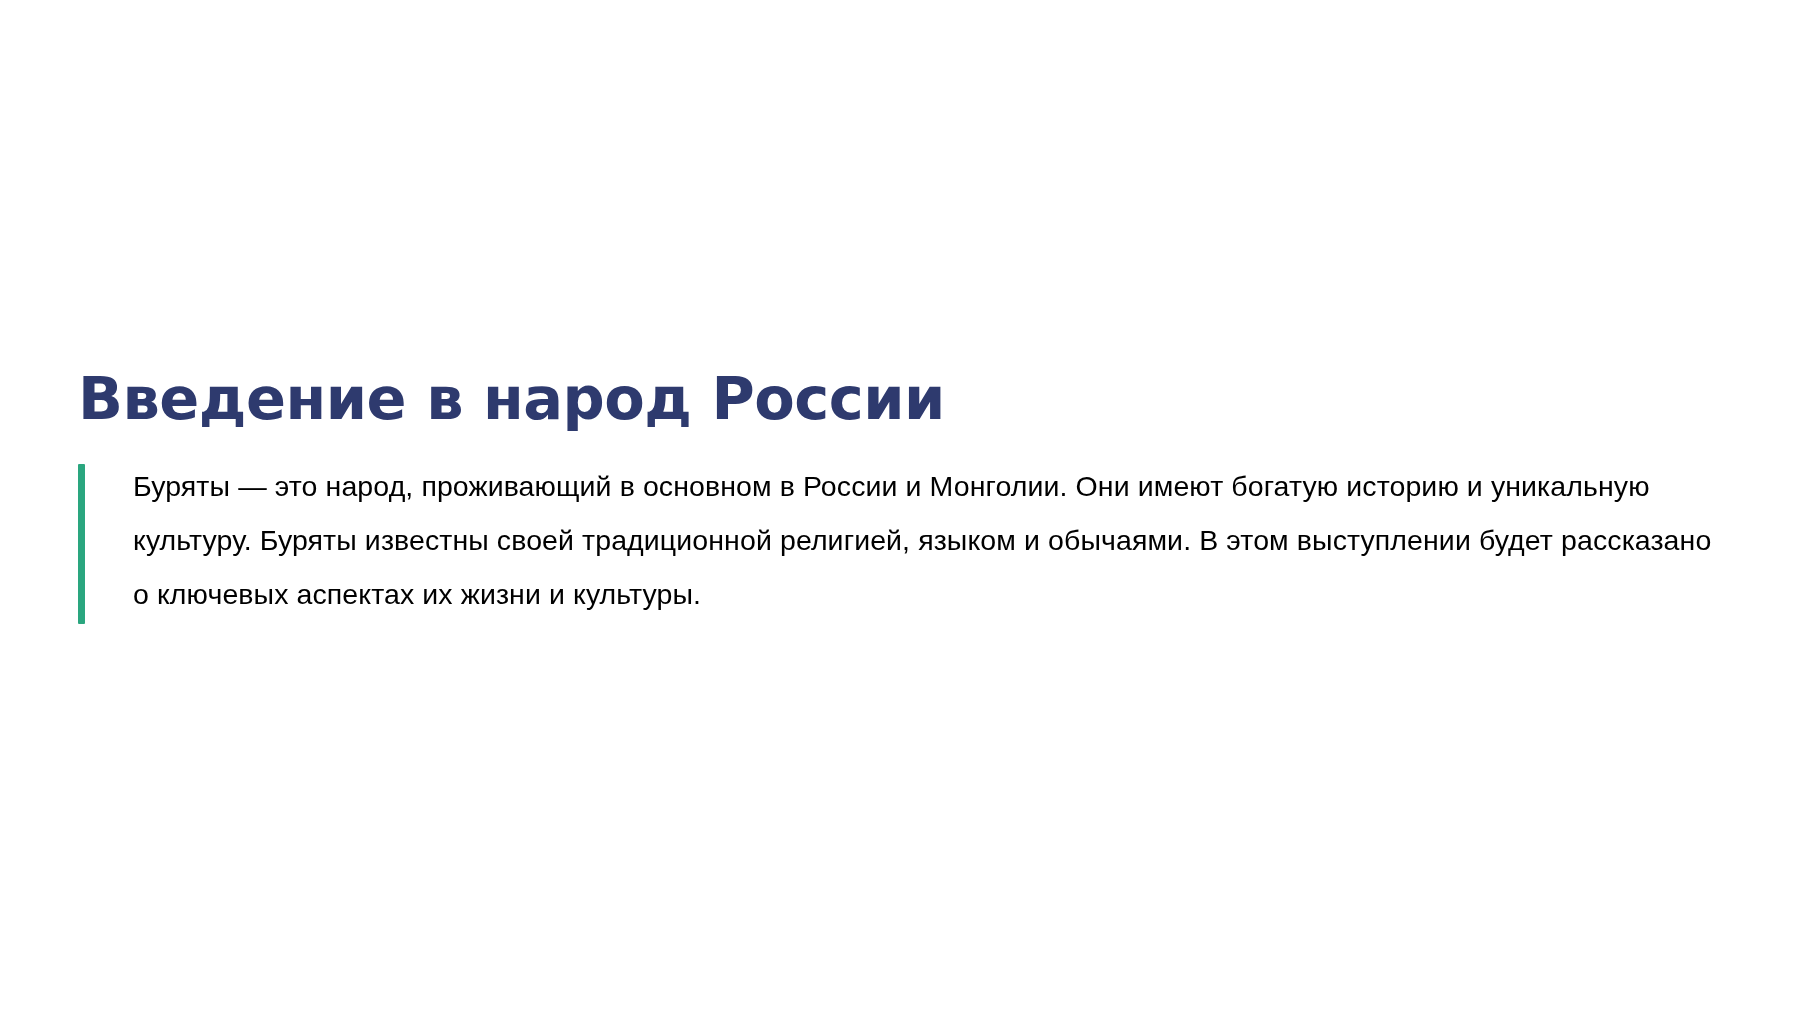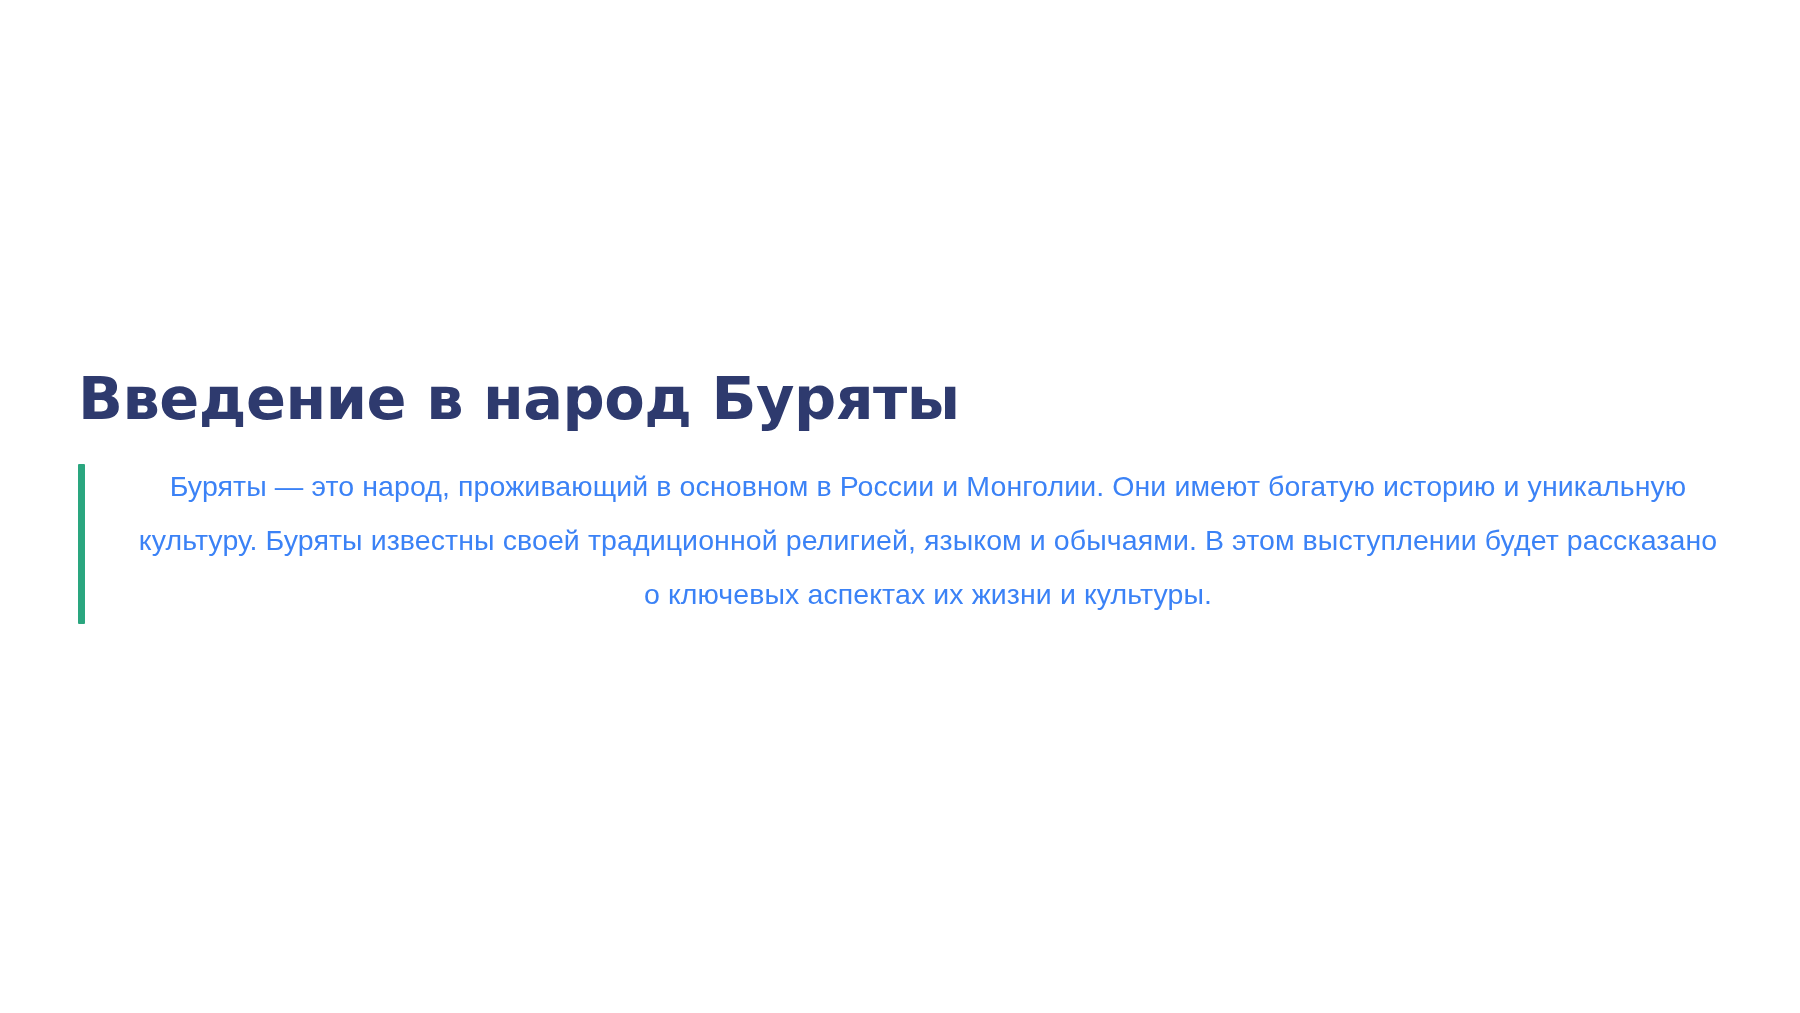--- a/index.html
+++ b/index.html
@@ -61,34 +61,33 @@
     border-radius: 1px;
   }
 
   .body-text {
     margin: 0;
     padding: 0;
     font-family: "Liberation Sans", "DejaVu Sans", sans-serif;
     font-size: 28.5px;
     line-height: 54px;
     font-weight: 400;
-    color: #3b82f6;
+    color: #000000;
     max-width: 1590px;
     letter-spacing: 0.1px;
-    text-align: center;
   }
 </style>
 </head>
 <body>
 
 <div class="slide">
 
   <div class="slide-content">
 
-    <h1 class="slide-title">Введение в народ Буряты</h1>
+    <h1 class="slide-title">Введение в народ России</h1>
 
     <div class="body-block">
       <div class="accent-bar"></div>
       <p class="body-text">Буряты — это народ, проживающий в основном в России и Монголии. Они имеют богатую историю и уникальную культуру. Буряты известны своей традиционной религией, языком и обычаями. В этом выступлении будет рассказано о ключевых аспектах их жизни и культуры.</p>
     </div>
 
   </div>
 
 </div>
 

